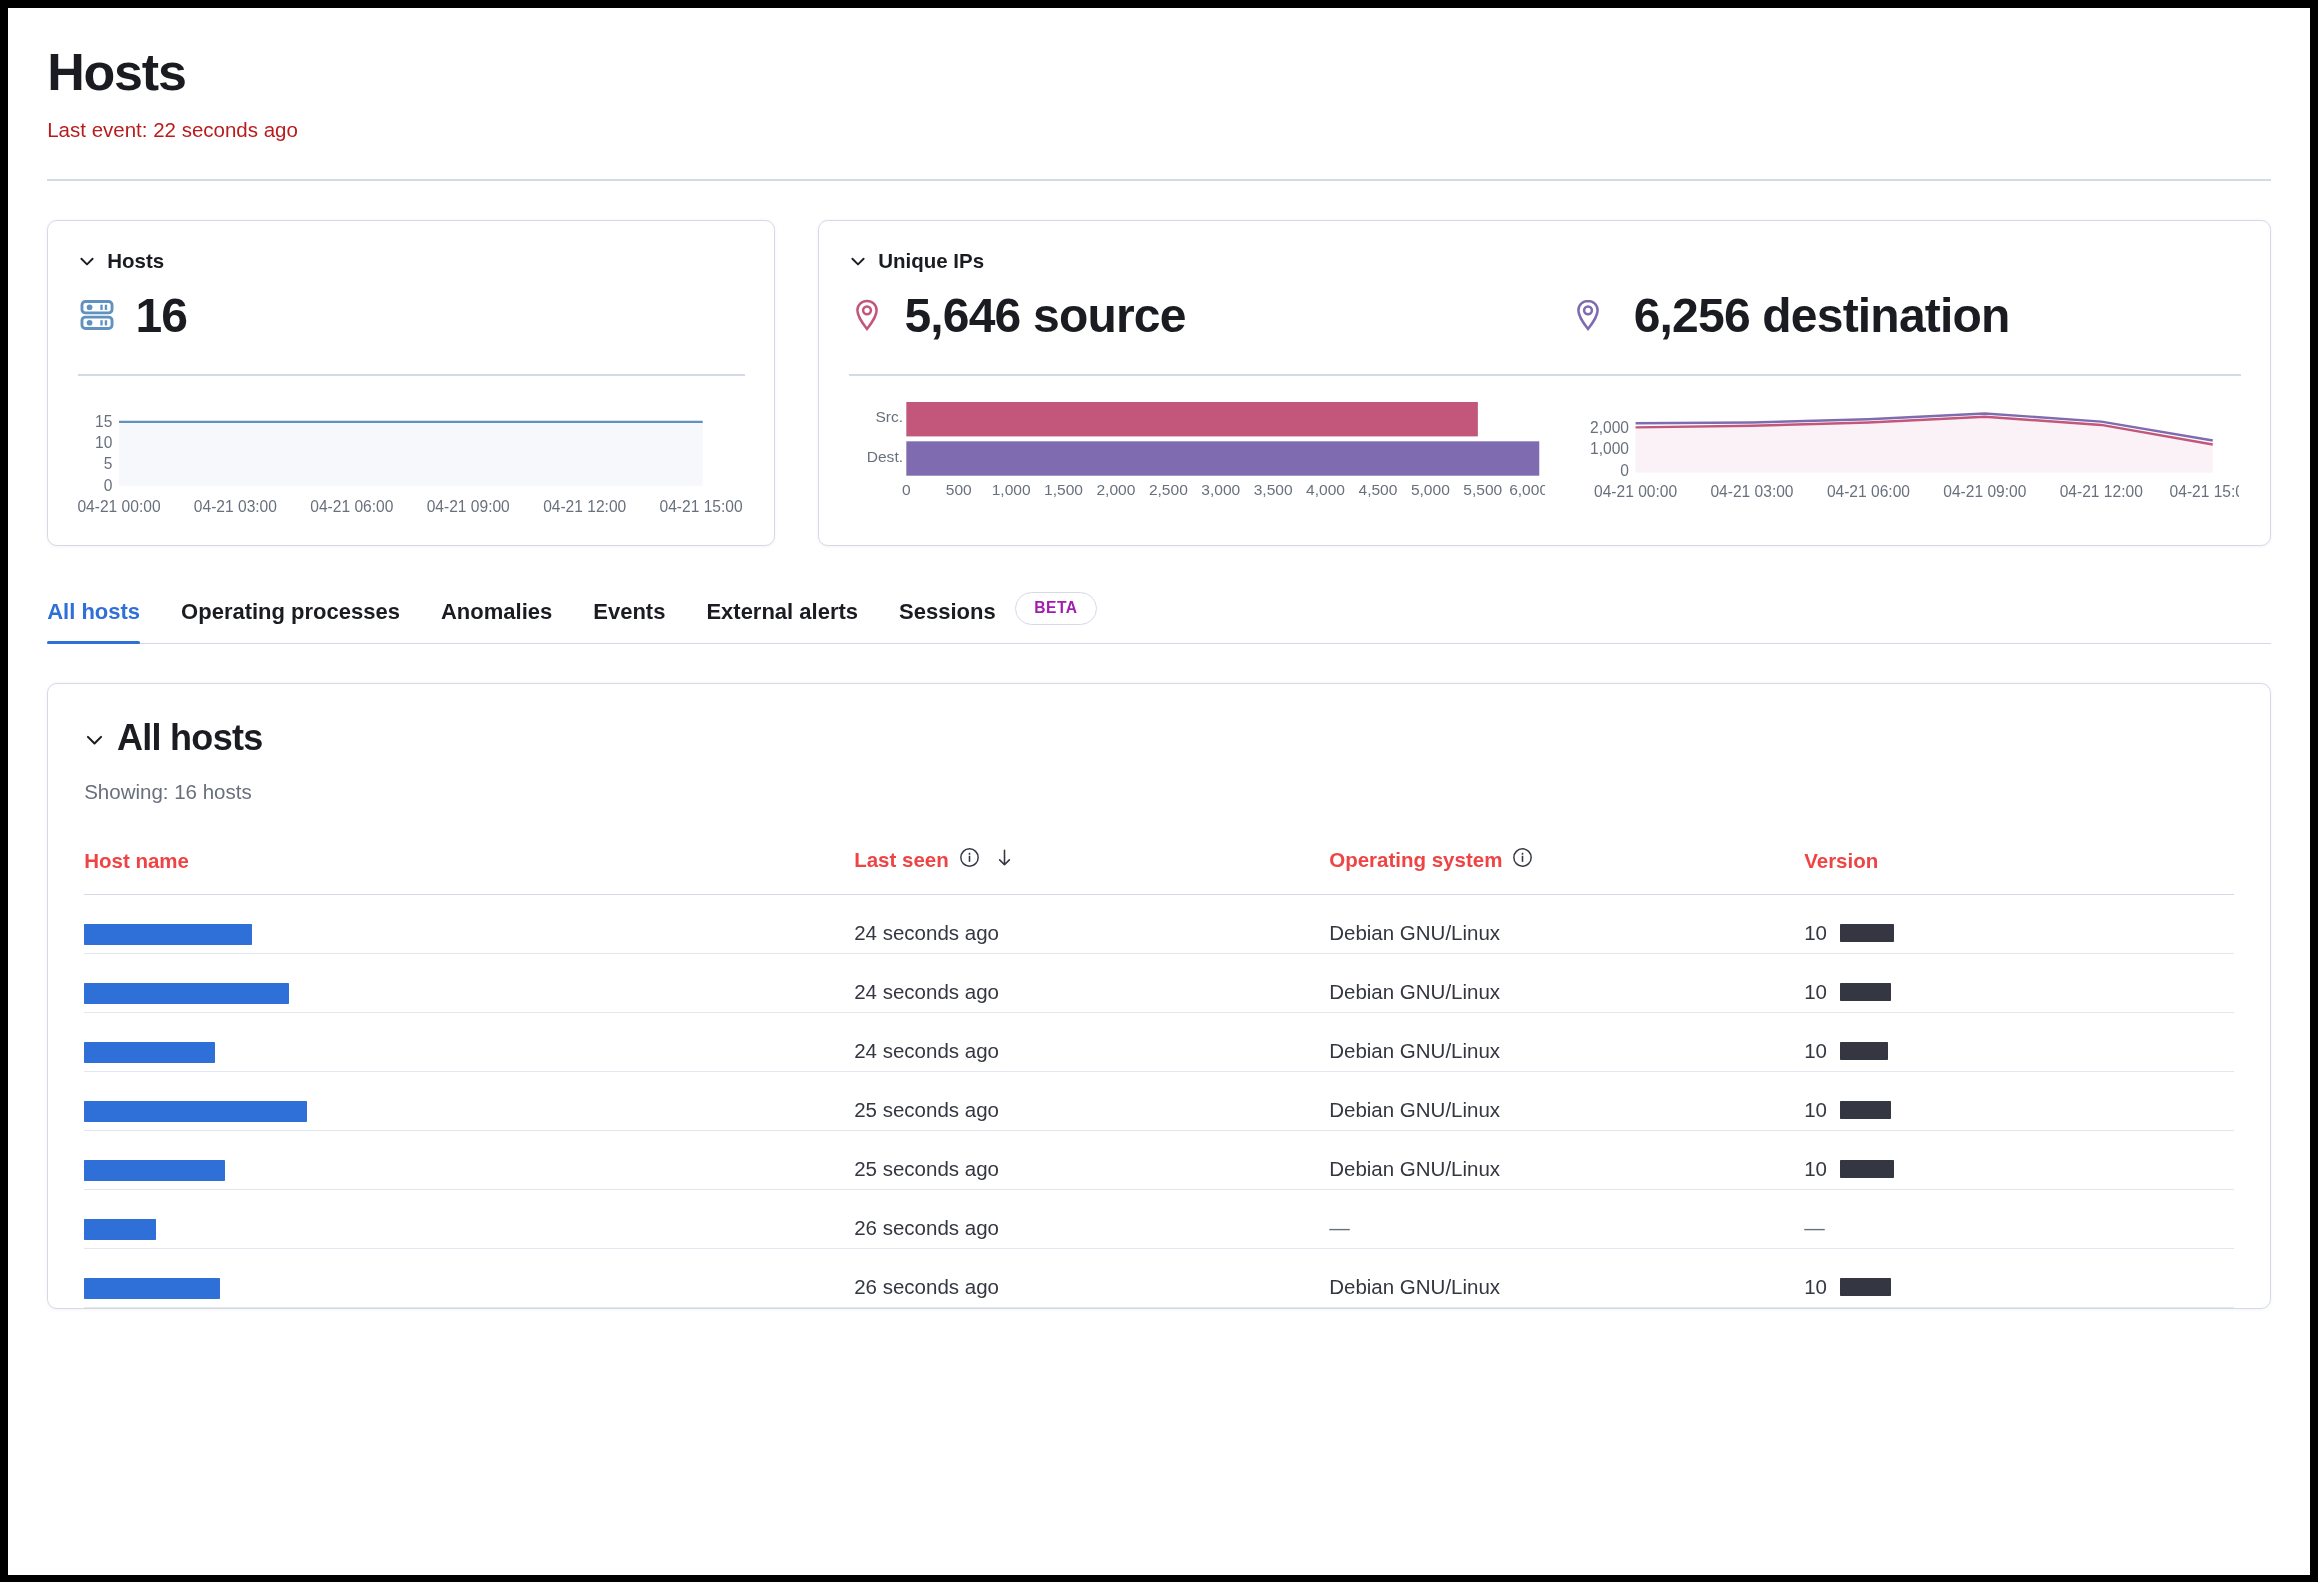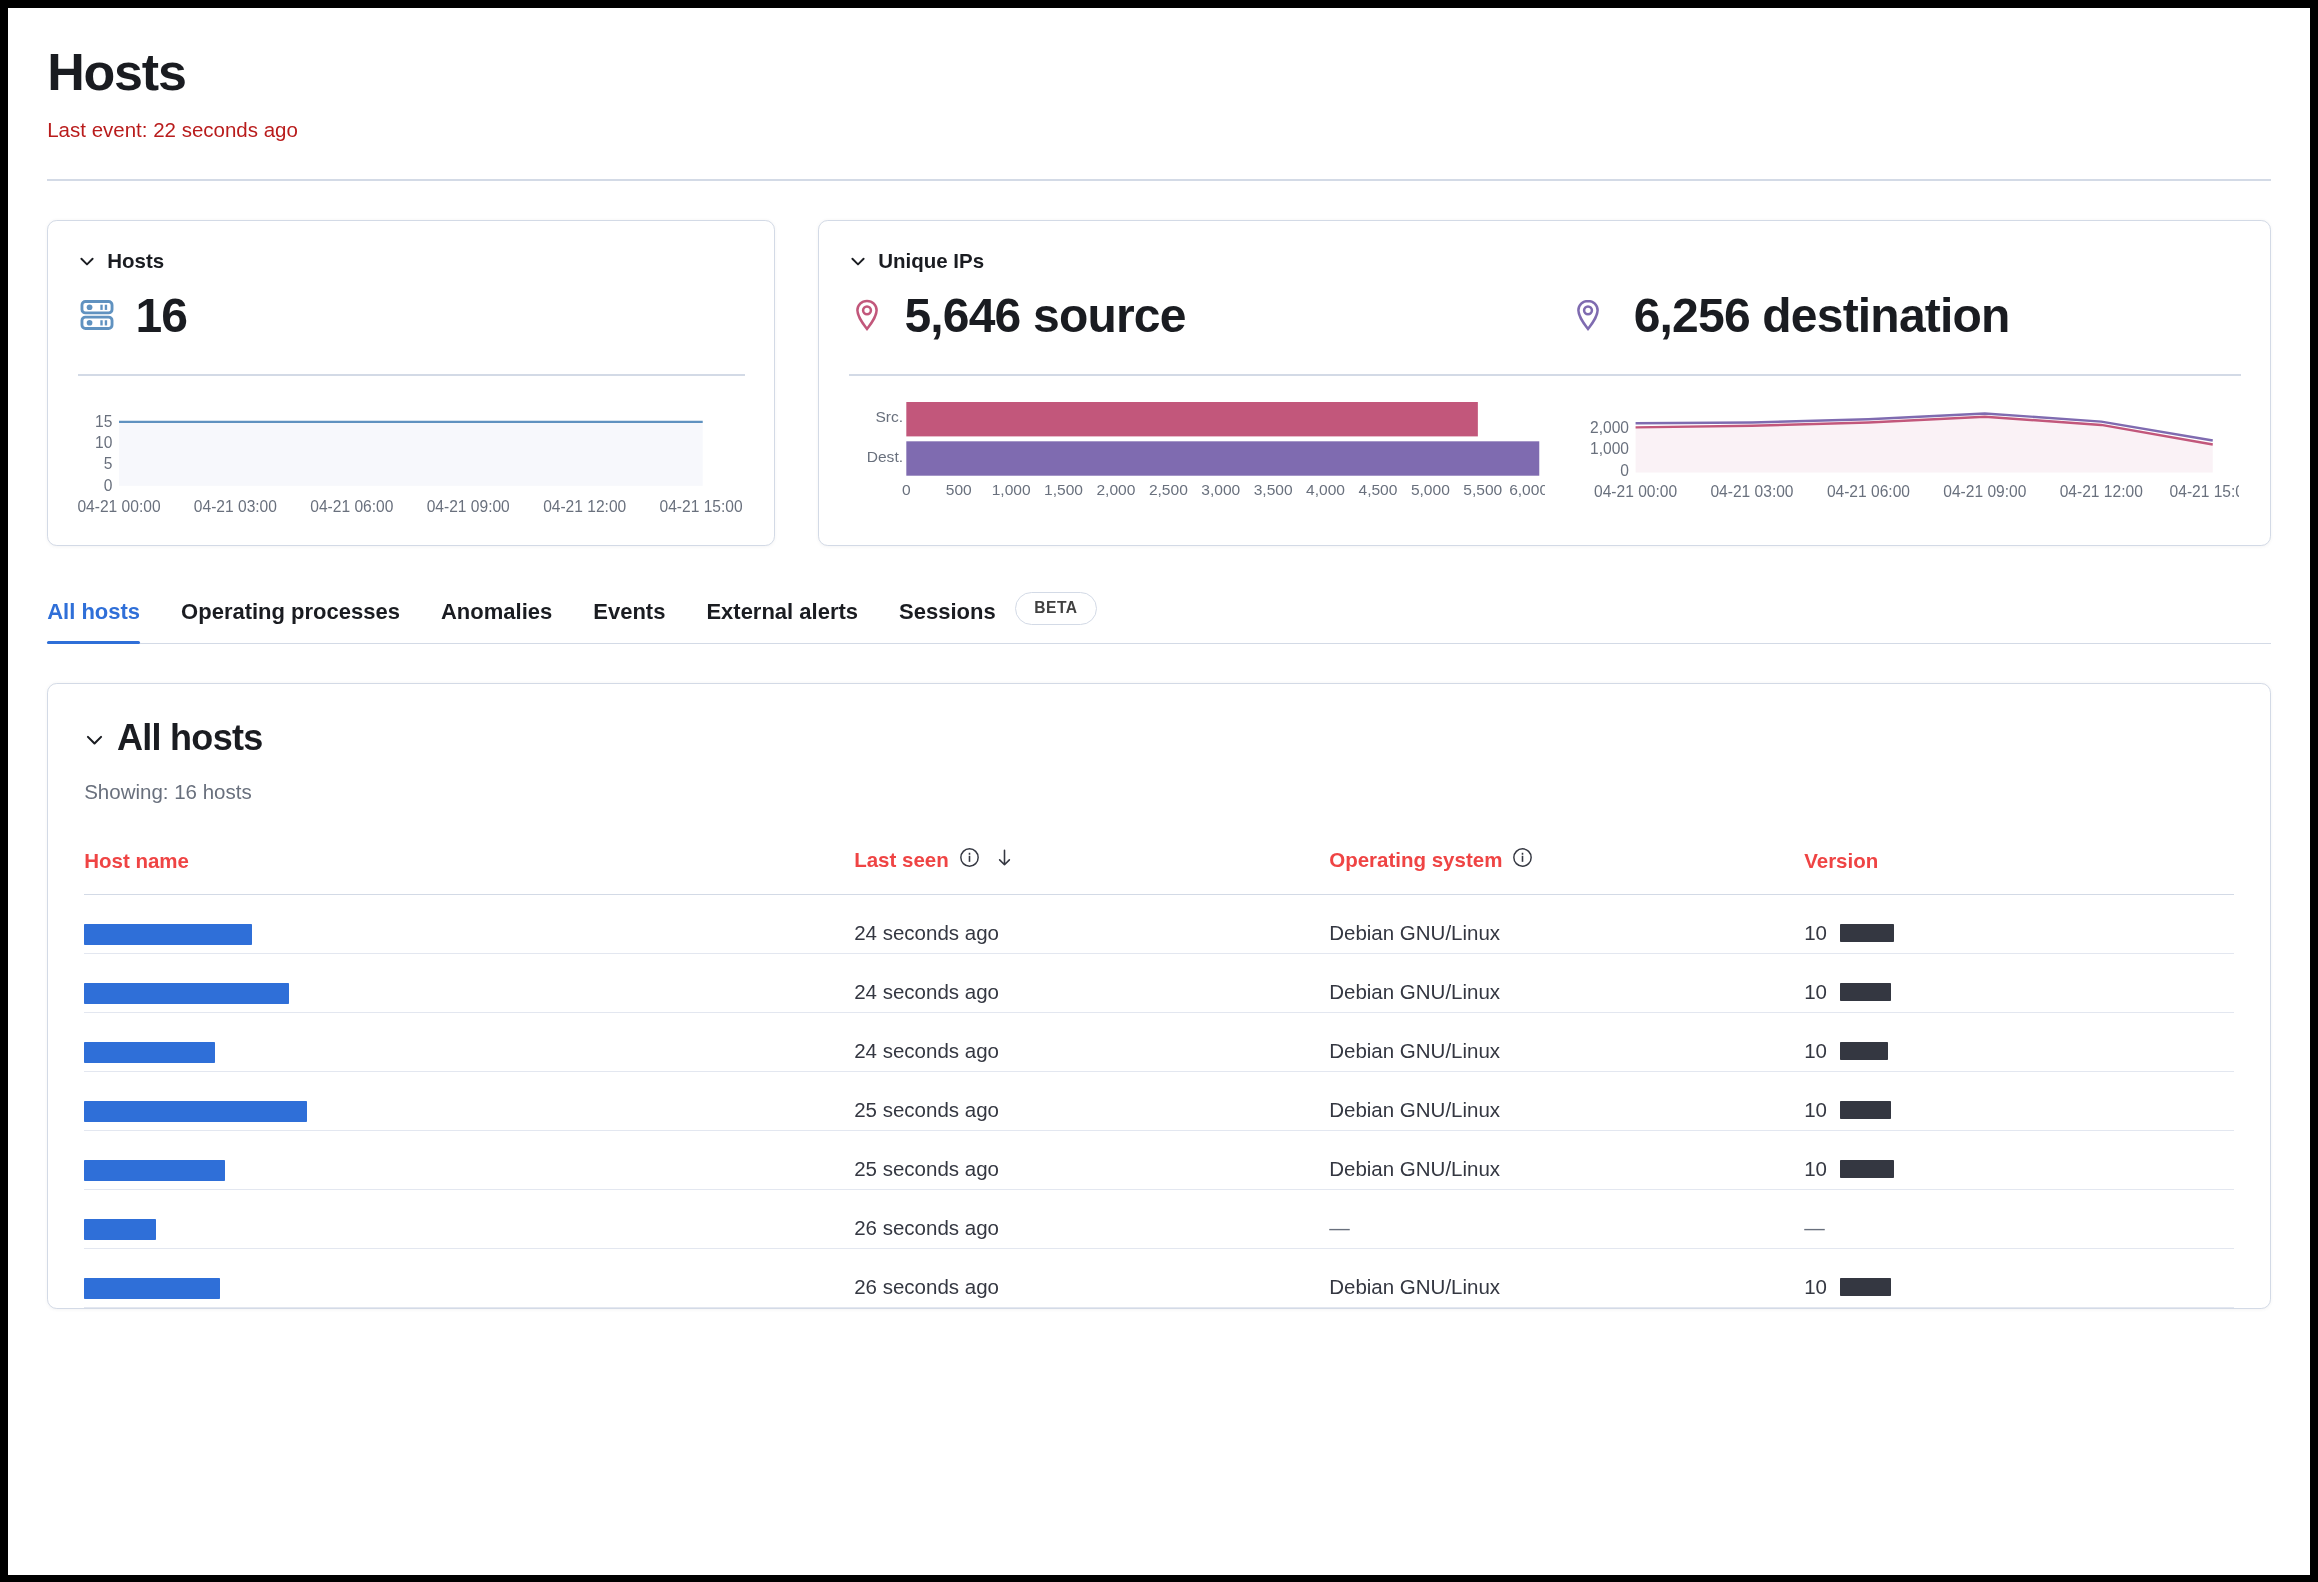--- a/index.html
+++ b/index.html
@@ -145,21 +145,21 @@
   .beta-badge {
     display: inline-flex;
     align-items: center;
     justify-content: center;
     border: 1.6px solid #d3dae6;
     border-radius: 23px;
     padding: 6.6px 18px;
     font-size: 15.6px;
     font-weight: 700;
     letter-spacing: 0.5px;
-    color: #404040;
+    color: #a21caf;
     margin-bottom: 18px;
     background: #fff;
   }
 
   
   .panel {
     margin: 39px 39px 0 39px;
     border: 1.6px solid #d3dae6;
     border-radius: 9.8px;
     background: #fff;

